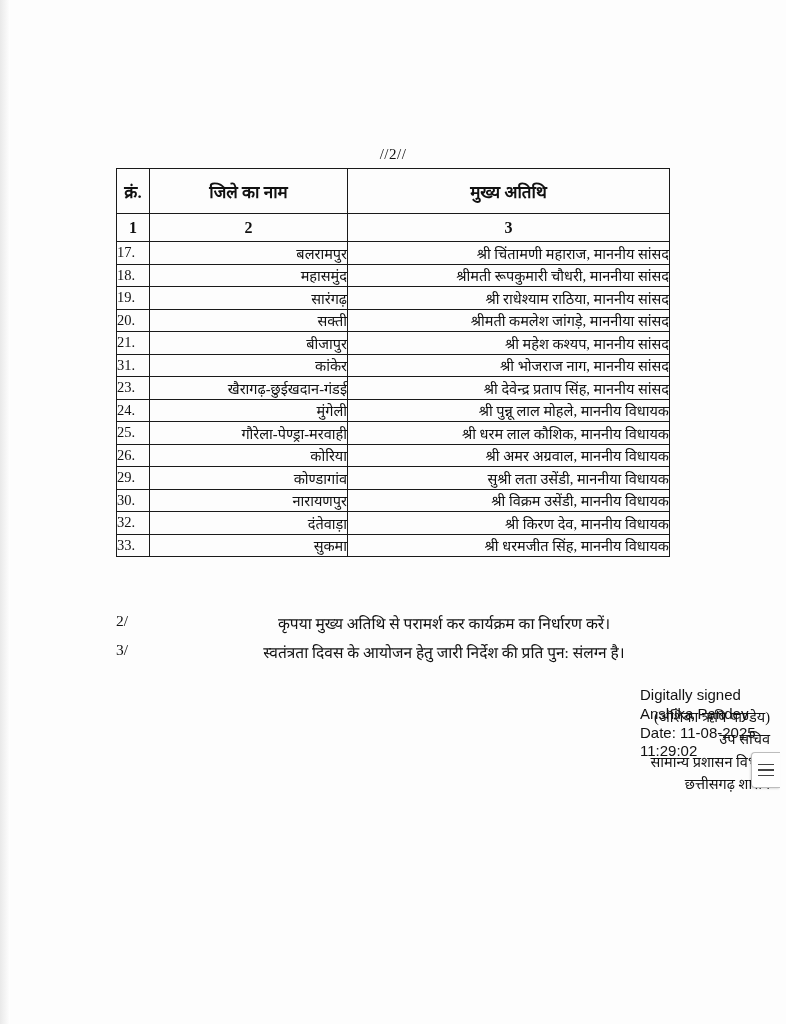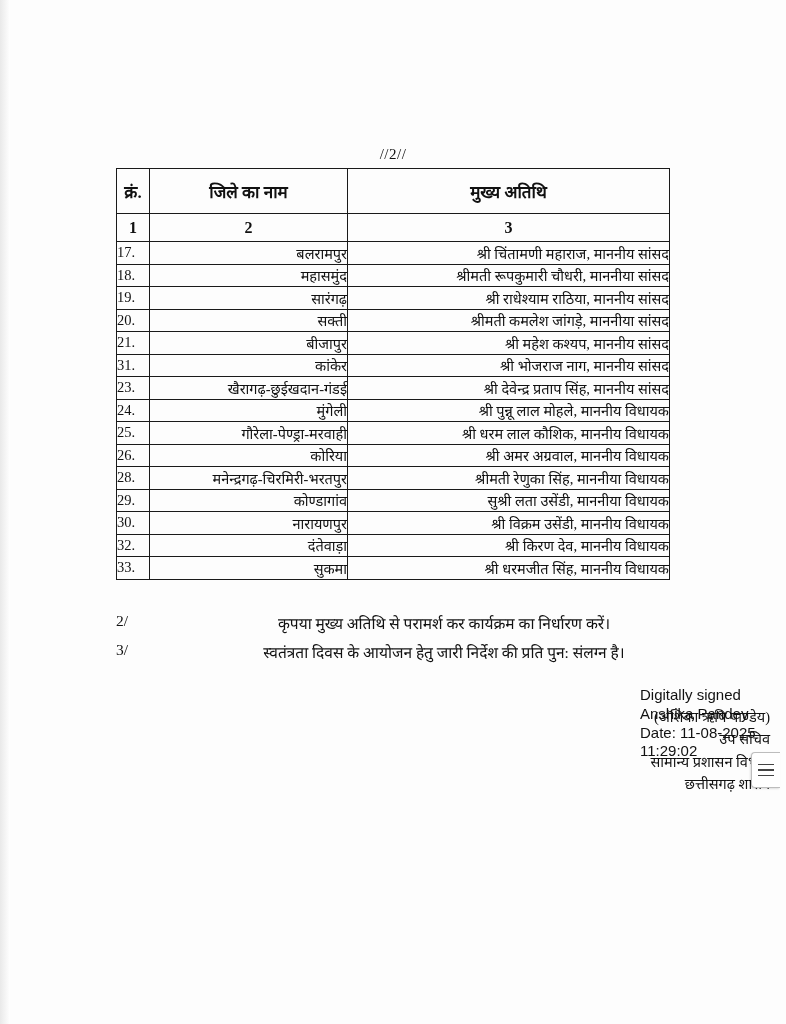--- a/index.html
+++ b/index.html
@@ -232,25 +232,20 @@
         <td class="cell-sn">25.</td>
         <td class="cell-dist">गौरेला-पेण्ड्रा-मरवाही</td>
         <td class="cell-guest">श्री धरम लाल कौशिक, माननीय विधायक</td>
       </tr>
       <tr class="data-row">
         <td class="cell-sn">26.</td>
         <td class="cell-dist">कोरिया</td>
         <td class="cell-guest">श्री अमर अग्रवाल, माननीय विधायक</td>
       </tr>
       <tr class="data-row">
-        <td class="cell-sn">28.</td>
-        <td class="cell-dist">मनेन्द्रगढ़-चिरमिरी-भरतपुर</td>
-        <td class="cell-guest">श्रीमती रेणुका सिंह, माननीया विधायक</td>
-      </tr>
-      <tr class="data-row">
         <td class="cell-sn">29.</td>
         <td class="cell-dist">कोण्डागांव</td>
         <td class="cell-guest">सुश्री लता उसेंडी, माननीया विधायक</td>
       </tr>
       <tr class="data-row">
         <td class="cell-sn">30.</td>
         <td class="cell-dist">नारायणपुर</td>
         <td class="cell-guest">श्री विक्रम उसेंडी, माननीय विधायक</td>
       </tr>
       <tr class="data-row">

